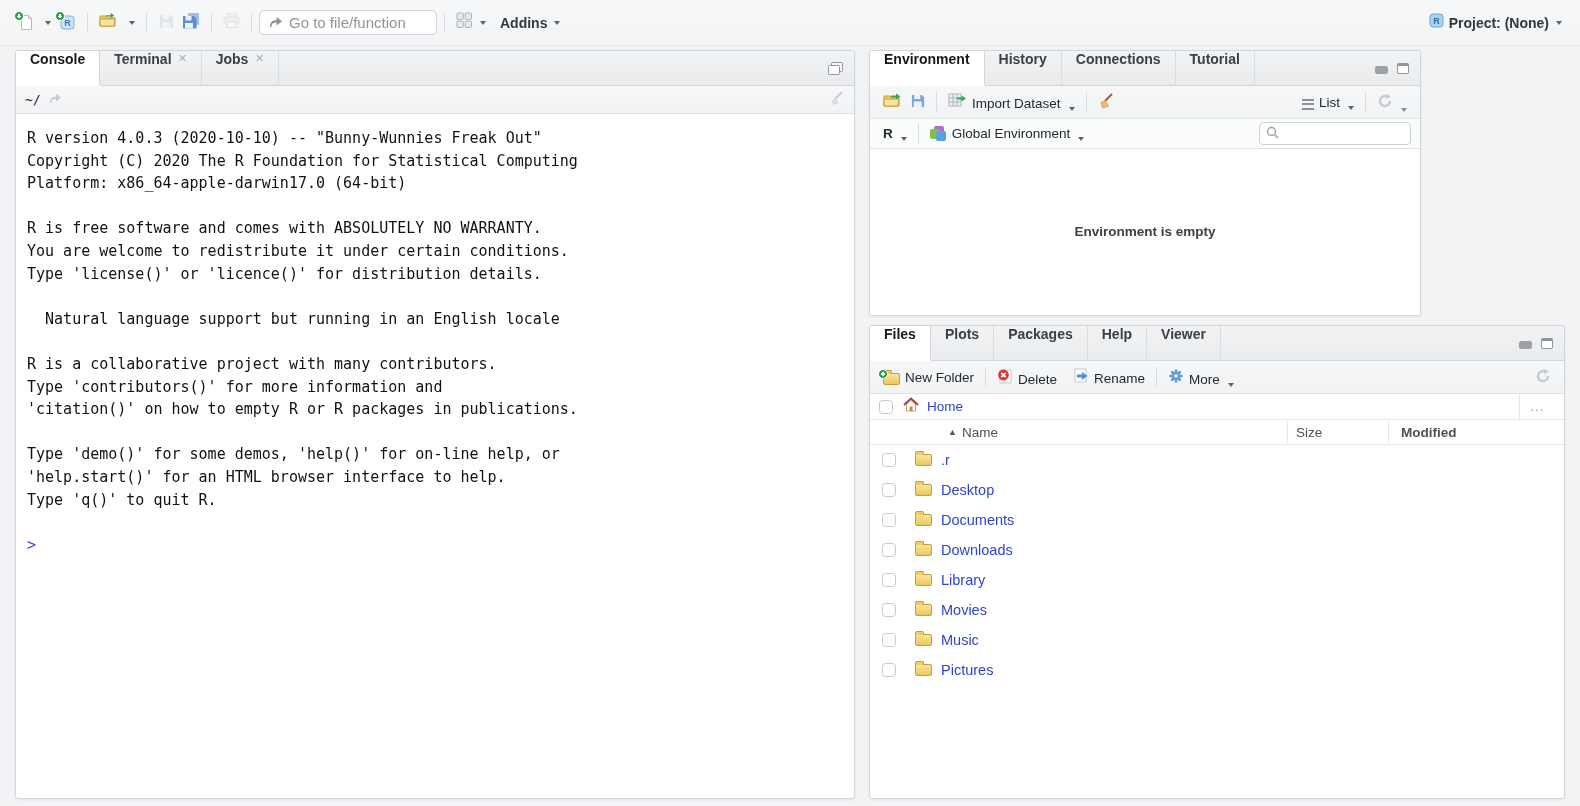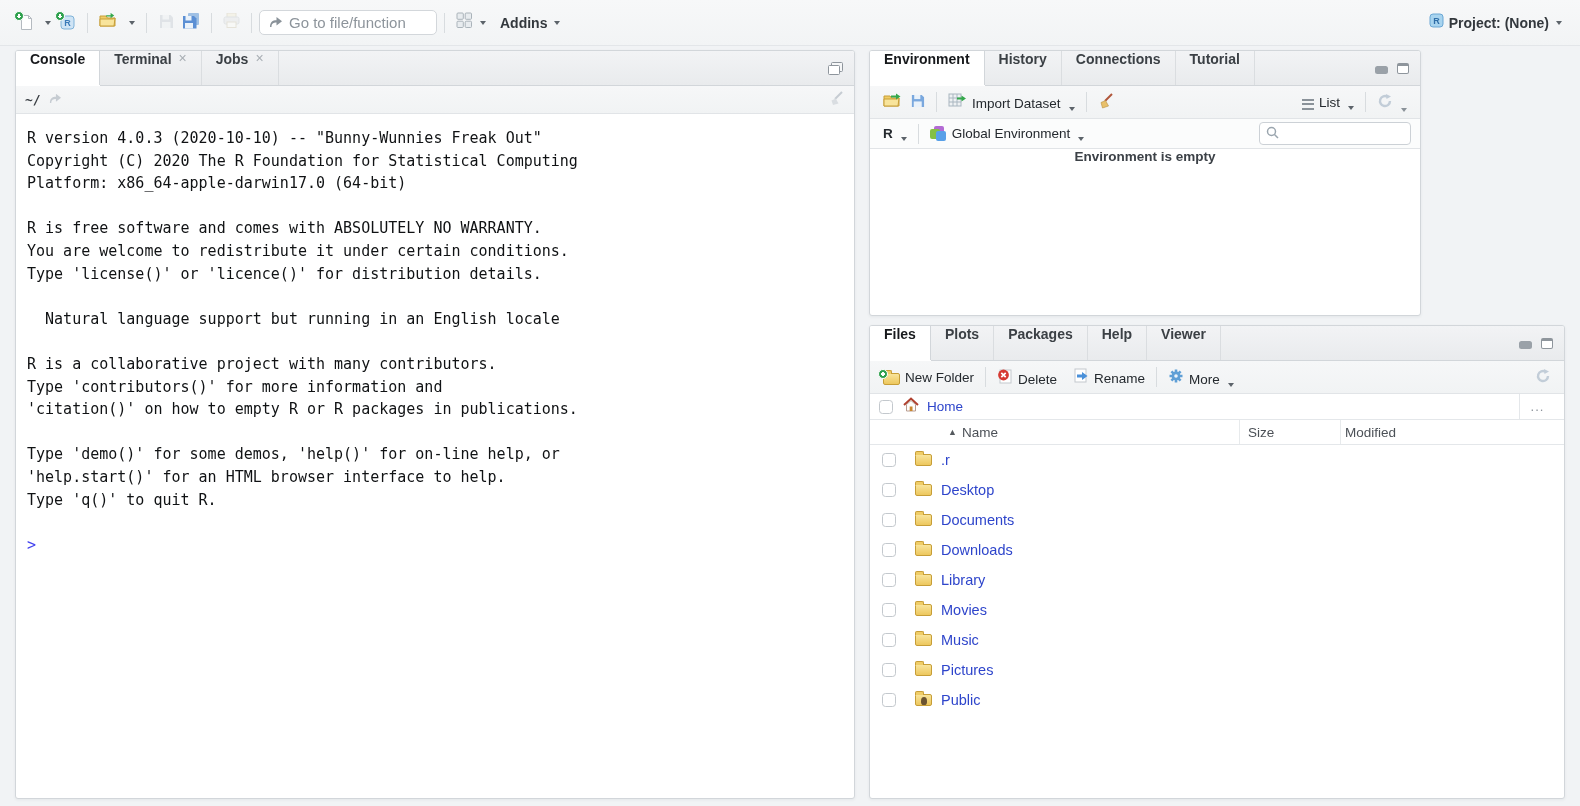--- a/index.html
+++ b/index.html
@@ -53,34 +53,34 @@
   .grp-label { font-size:13.5px; color:#24292e; }
 
   
   .console-body { padding:13px 11px; font-family:"DejaVu Sans Mono", monospace; font-size:15px;
     line-height:22.6px; color:#101214; cursor:text; height:calc(100% - 64px); }
   .console-line { min-height:22.6px; white-space:pre; }
   .console-prompt { color:#4343ef; white-space:pre; }
   .wd-label { font-family:"DejaVu Sans Mono", monospace; font-size:13px; color:#383d42; font-weight:bold; }
 
   
-  .env-body { height:calc(100% - 99px); display:flex; align-items:flex-start; justify-content:center; }
+  .env-body { height:calc(100% - 99px); display:flex; align-items:center; justify-content:center; }
   .env-empty { font-size:13.5px; color:#3c4147; font-weight:bold; }
   .search-box { margin-left:auto; display:flex; align-items:center; gap:5px; width:152px; height:23px;
     border:1px solid #ccd1d6; border-radius:4px; background:#fff; padding:0 6px; }
   .search-box input { border:none; outline:none; flex:1; font-size:13px; background:transparent; width:100px; }
 
   
   .breadcrumb-row { height:26px; display:flex; align-items:center; padding:0 9px; border-bottom:1px solid #e4e7ea; }
   .link { color:#2e45cb; font-size:13.5px; cursor:pointer; }
   .ellipsis-cell { margin-left:auto; border-left:1px solid #e4e7ea; align-self:stretch; display:flex; align-items:center; justify-content:center; width:36px; color:#8d949b; font-size:13px; letter-spacing:1px; }
   .files-header { height:25px; display:flex; align-items:stretch; border-bottom:1px solid #e4e7ea; font-size:13.5px; color:#4c5157; }
   .col-name { flex:1; display:flex; align-items:center; gap:5px; padding-left:78px; }
   .col-size { width:101px; border-left:1px solid #e7eaec; display:flex; align-items:center; padding-left:8px; }
-  .col-mod  { width:224px; border-left:1px solid #e7eaec; display:flex; align-items:center; padding-left:4px; }
+  .col-mod  { width:176px; border-left:1px solid #e7eaec; display:flex; align-items:center; padding-left:12px;font-weight:bold; }
   .sort-glyph { font-size:9px; color:#55595e; }
   .file-row { height:30px; display:flex; align-items:center; }
   .file-row .cb { margin-left:12px; }
   .file-row .ficon { margin-left:19px; }
   .file-row .fname { margin-left:9px; font-size:14.5px; }
 
   .cb { width:14px; height:14px; border:1px solid #c3c8cd; border-radius:3.5px; background:#fff; display:inline-block; cursor:pointer; }
 
   
   .ficon { width:17px; height:12px; position:relative; display:inline-block;
@@ -531,20 +531,15 @@
         <span class="ficon ficon-folder"></span>
         <span class="fname link">Music</span>
       </div>
 
       <div class="file-row">
         <span class="cb"></span>
         <span class="ficon ficon-folder"></span>
         <span class="fname link">Pictures</span>
       </div>
 
-      <div class="file-row">
-        <span class="cb"></span>
-        <span class="ficon ficon-folder-shared"></span>
-        <span class="fname link">Public</span>
-      </div>
 
   </div>
 </div>
 
 </body></html>

